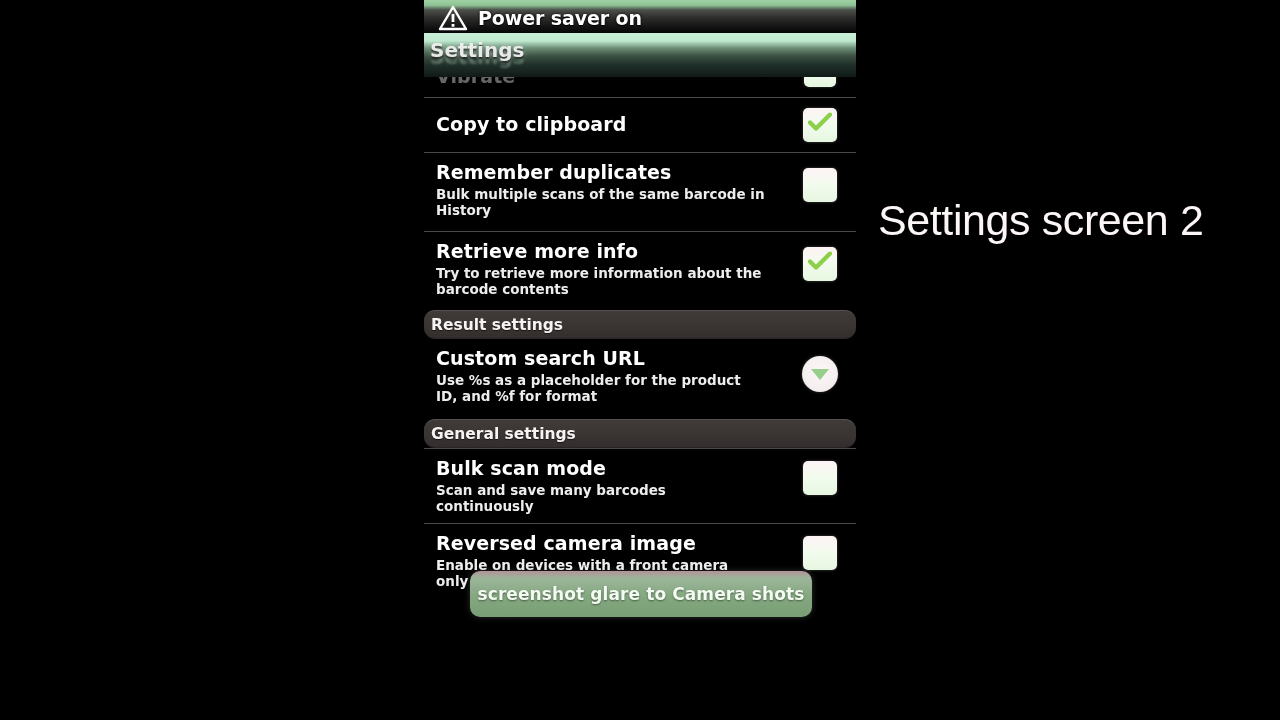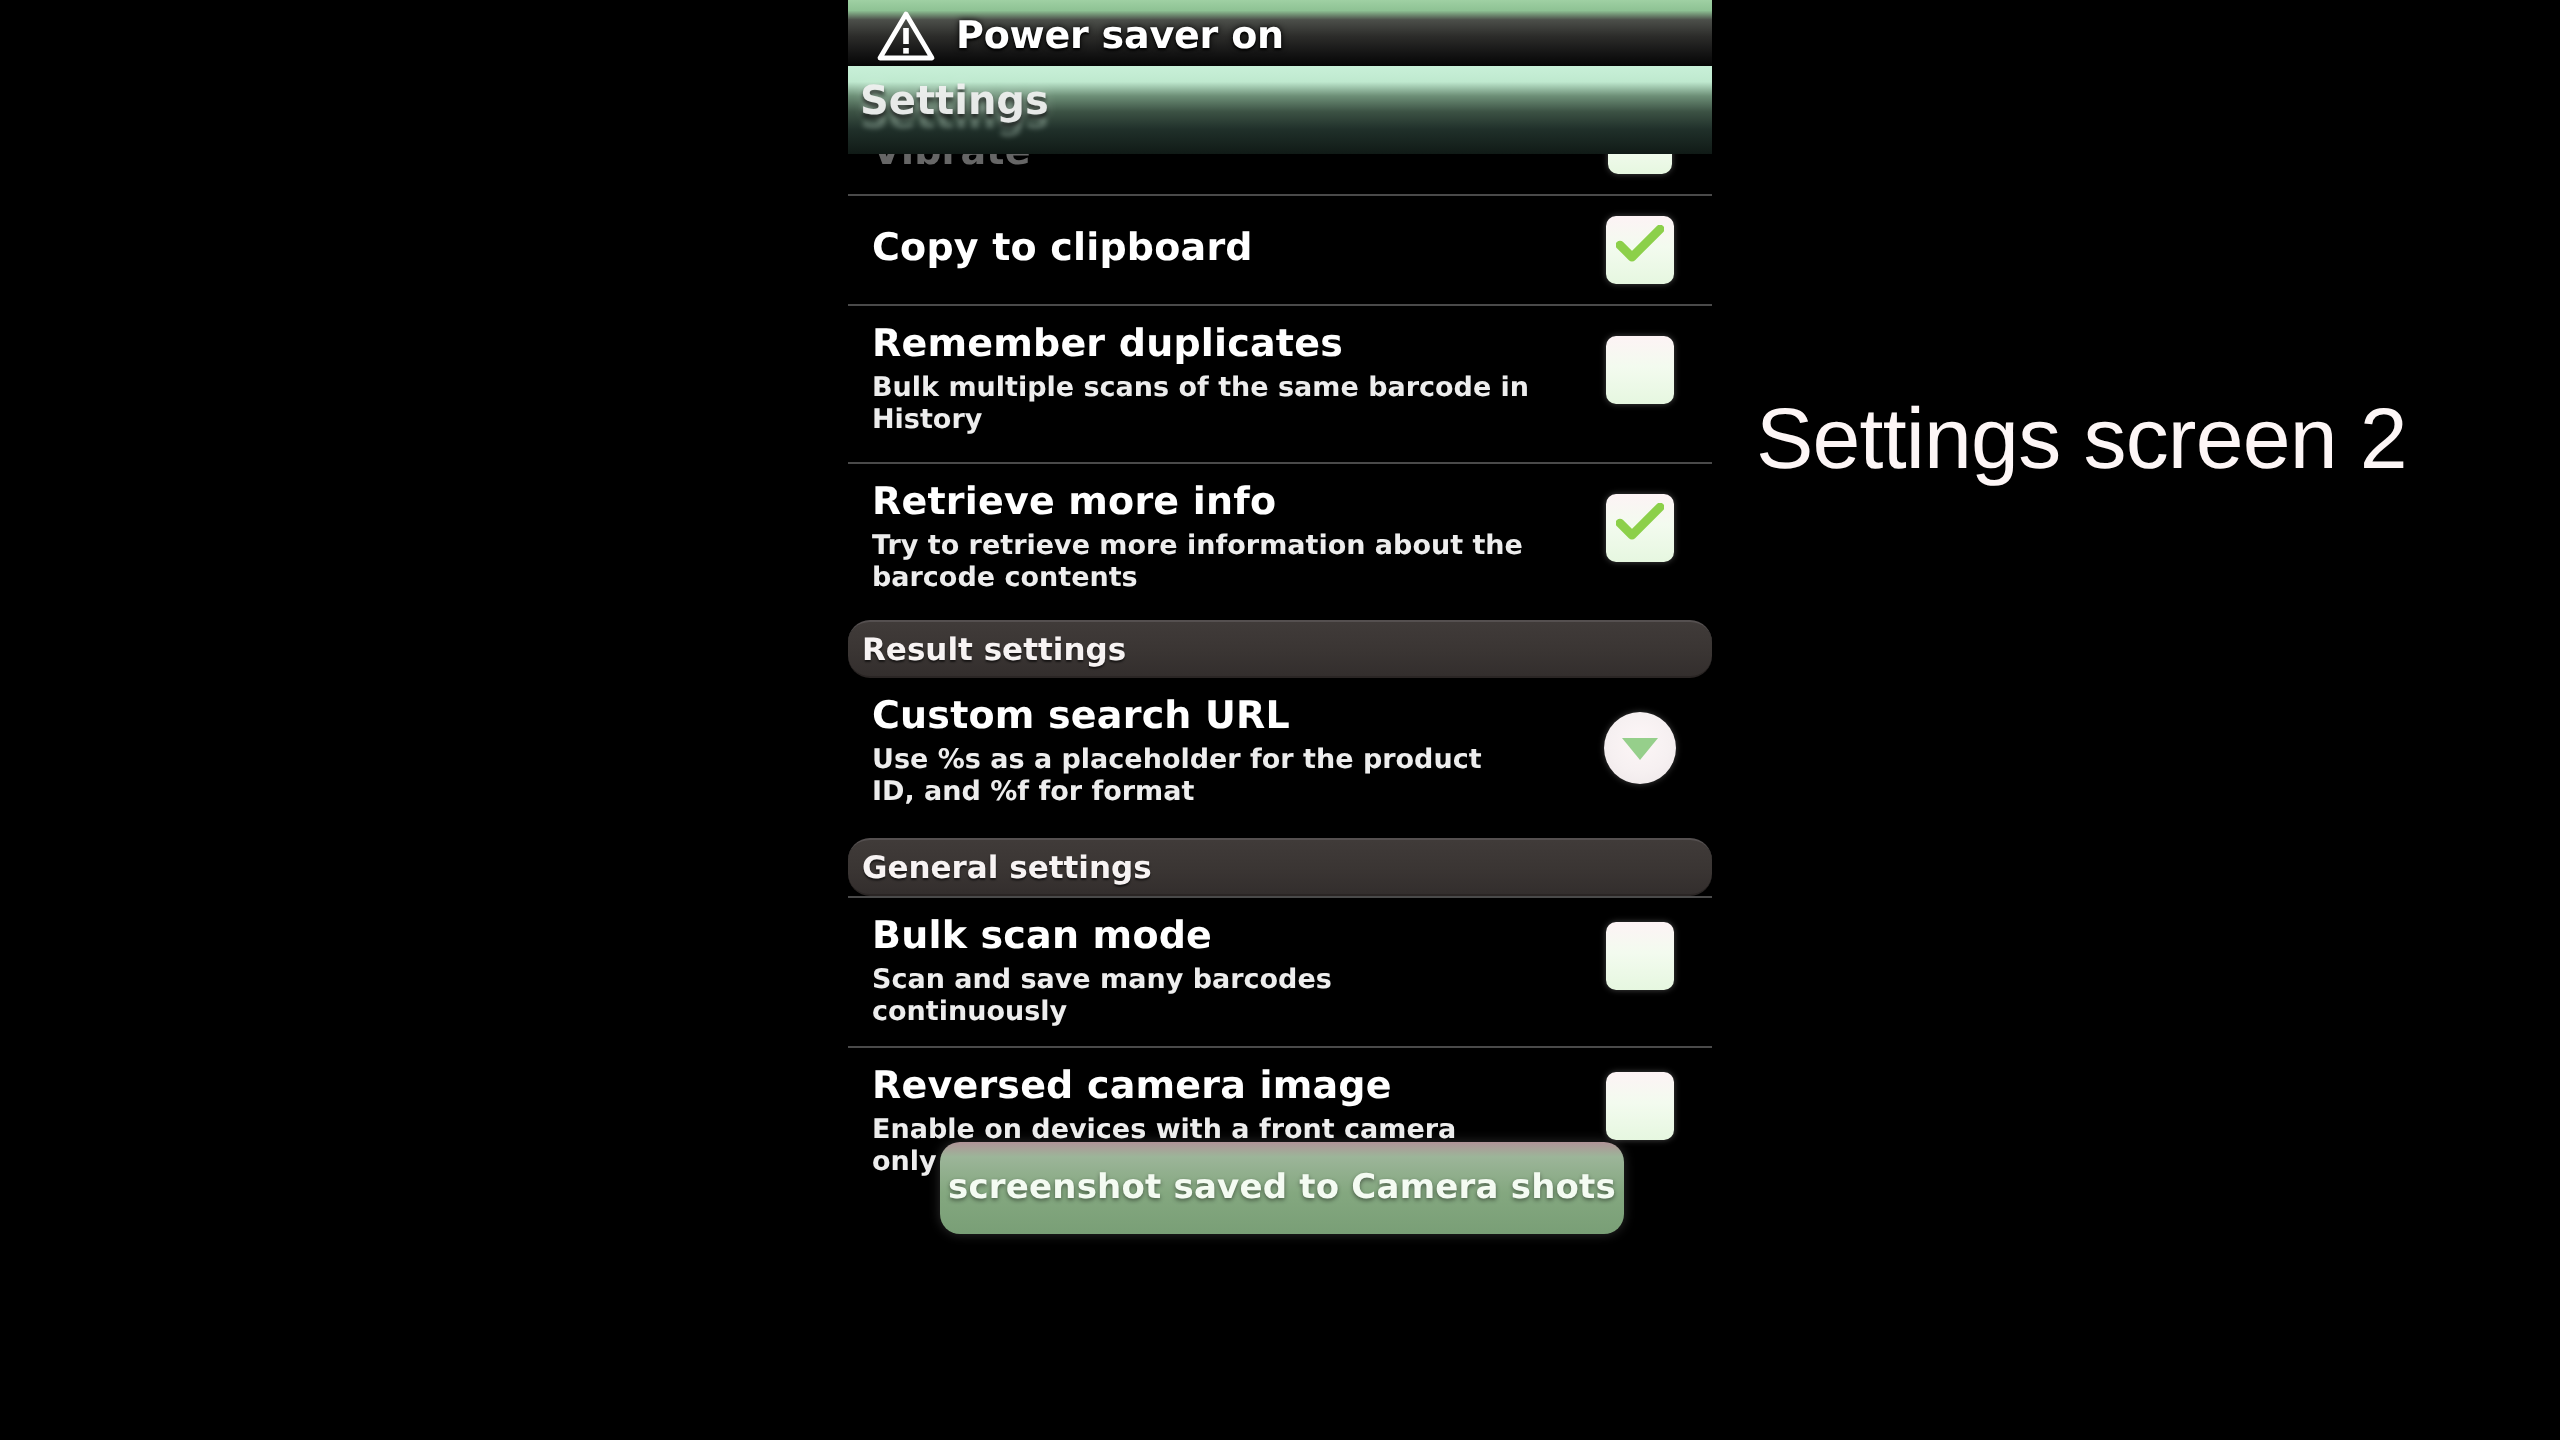--- a/index.html
+++ b/index.html
@@ -376,20 +376,20 @@
             <path d="M15 2 L28 24 L2 24 Z" fill="none" stroke="#ffffff" stroke-width="2.4" stroke-linejoin="round"></path>
             <rect x="13.6" y="9" width="2.8" height="8" fill="#ffffff"></rect>
             <rect x="13.6" y="19" width="2.8" height="2.8" fill="#ffffff"></rect>
           </svg>
         </span>
         <span class="sb-text">Power saver on</span>
       </div>
     </div>
 
     <div id="toast" style="left:46px;top:571px;">
-      <span class="toast-text">screenshot saved to Camera shots</span>
+      <span class="toast-text">screenshot glare to Camera shots</span>
     </div>
 
   </div>
 
   <div id="caption">Settings screen 2</div>
 
 </div>
 
 </body></html>

